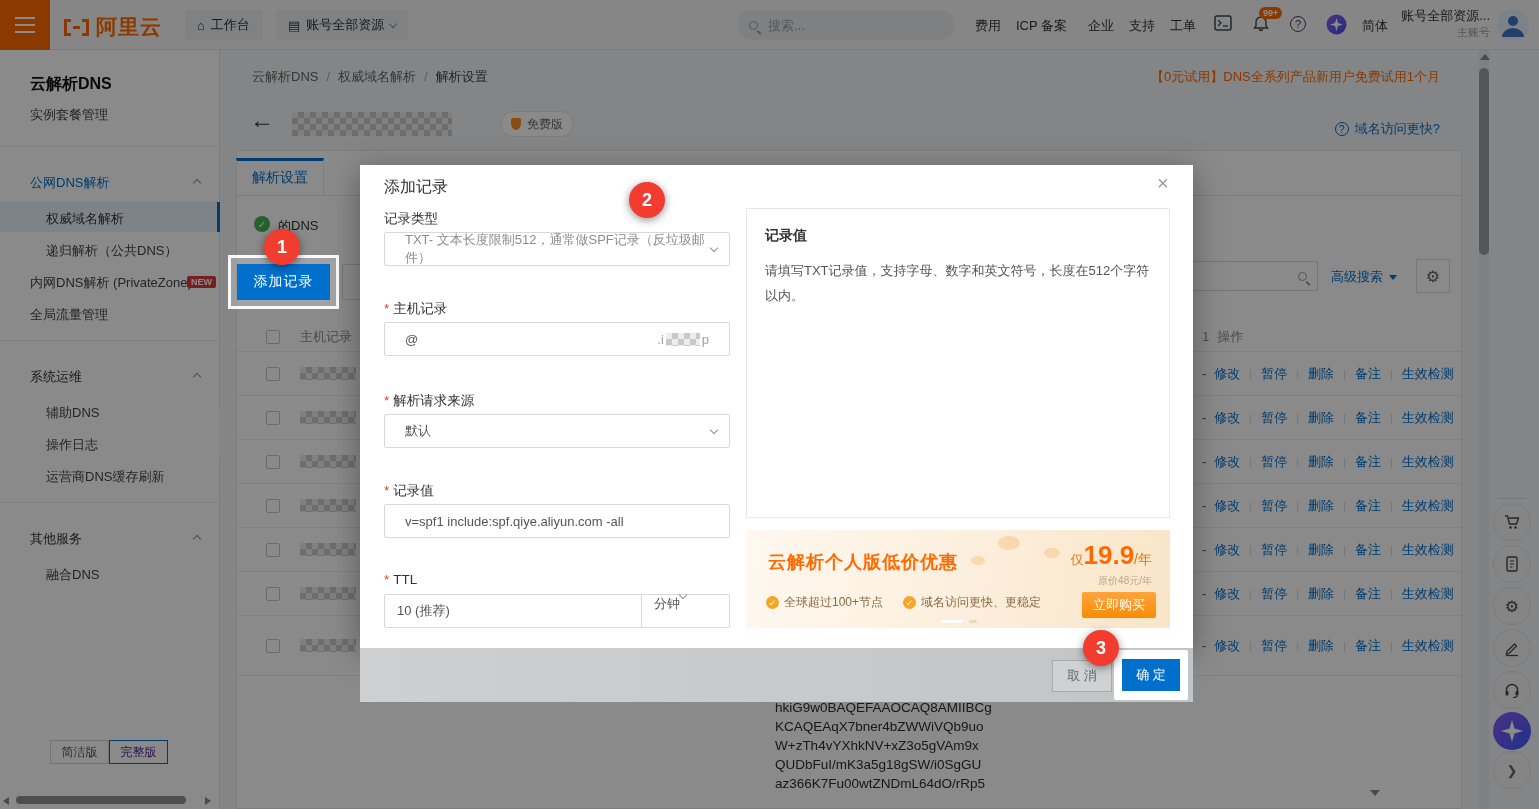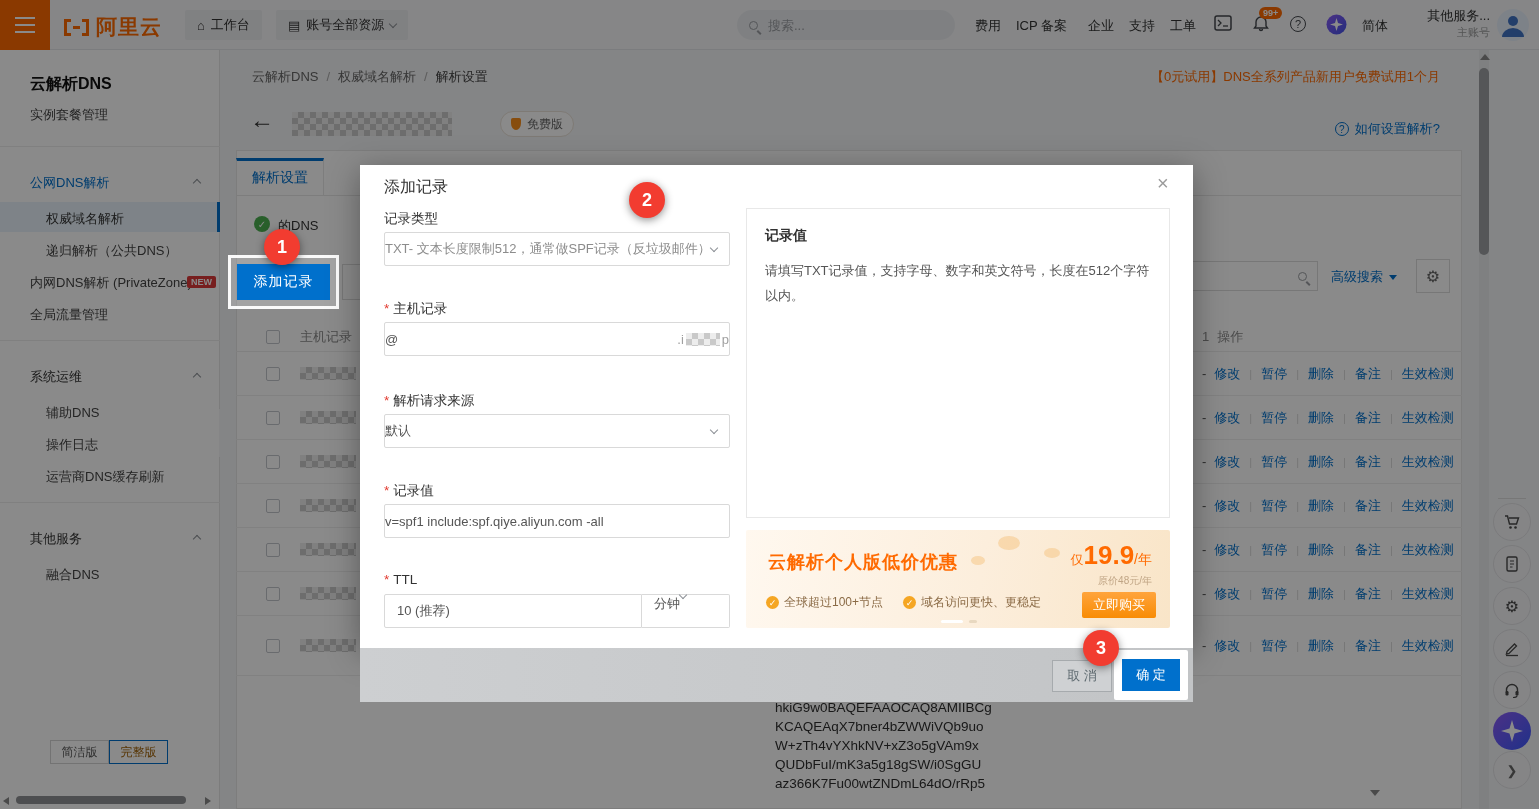--- a/index.html
+++ b/index.html
@@ -85,21 +85,21 @@
   .overlay{position:absolute;left:0;top:0;width:1539px;height:809px;background:rgba(0,0,0,0.46);z-index:5;}
   .spot-add{position:absolute;left:228px;top:255px;width:111px;height:54px;border:3px solid rgba(255,255,255,0.95);background:rgba(255,255,255,0.22);z-index:6;display:flex;align-items:center;justify-content:center;}
   .addbtn{width:93px;height:36px;background:#0070CC;color:#fff;font-size:14px;display:flex;align-items:center;justify-content:center;letter-spacing:1px;}
   
   .modal{position:absolute;left:360px;top:165px;width:833px;height:537px;z-index:7;}
   .modal-body{position:absolute;left:0;top:0;width:833px;height:483px;background:#fff;box-shadow:0 6px 30px rgba(0,0,0,0.35);}
   .m-title{position:absolute;left:24px;top:12px;font-size:16px;color:#333;font-weight:500;}
   .m-close{position:absolute;left:797px;top:8px;font-size:20px;color:#9B9B9B;line-height:20px;}
   .flabel{position:absolute;left:24px;font-size:13.5px;color:#333;}
   .req{color:#E23A30;margin-right:4px;}
-  .inp{position:absolute;left:24px;width:346px;height:34px;border:1px solid #D9D9D9;border-radius:2px;background:#fff;display:flex;align-items:center;padding:0 0;font-size:13px;color:#555;}
+  .inp{position:absolute;left:24px;width:346px;height:34px;border:1px solid #D9D9D9;border-radius:2px;background:#fff;display:flex;align-items:center;padding:0 20px;font-size:13px;color:#555;}
   .inp .chev{position:absolute;right:12px;}
   .ph{color:#8C8C8C;}
   .suffix{margin-left:auto;display:flex;align-items:center;gap:2px;color:#A0A0A0;font-size:13px;}
   .ttlrow{position:absolute;left:24px;top:429px;width:346px;height:34px;display:flex;}
   .ttlrow .v{flex:1;border:1px solid #D9D9D9;border-radius:2px 0 0 2px;display:flex;align-items:center;padding:0 12px;font-size:13px;color:#555;}
   .ttlrow .u{width:88px;border:1px solid #D9D9D9;border-left:none;border-radius:0 2px 2px 0;display:flex;align-items:flex-start;padding:0 12px;font-size:13px;color:#555;position:relative;}
   .helppanel{position:absolute;left:386px;top:43px;width:424px;height:310px;border:1px solid #E8E8E8;padding:18px;}
   .helppanel h4{margin:0 0 14px 0;font-size:14px;color:#333;font-weight:600;}
   .helppanel p{margin:0 0 14px 0;font-size:13px;color:#555;line-height:1.9;}
   .banner{position:absolute;left:386px;top:365px;width:424px;height:98px;background:linear-gradient(100deg,#FFF8EF 0%,#FCEEDC 55%,#F9E5C8 100%);border-radius:2px;overflow:hidden;}
@@ -181,21 +181,21 @@
               <stop offset="0" stop-color="#8B5CF6"></stop>
               <stop offset="1" stop-color="#4353E8"></stop>
             </linearGradient>
           </defs>
           <circle cx="10.5" cy="10.5" r="10" fill="url(#g1)"></circle>
           <path d="M10.5 4 L12 9 L17 10.5 L12 12 L10.5 17 L9 12 L4 10.5 L9 9 Z" fill="#fff"></path>
         </svg>
     </span>
     <span class="navlink" style="left:1362px">简体</span>
     <div class="acct">
-      <div class="n">其他服务...</div>
+      <div class="n">账号全部资源...</div>
       <div class="r">主账号</div>
     </div>
     <span class="navlink" style="left:1497px;top:9px">
       <svg width="32" height="32" viewBox="0 0 32 32">
           <circle cx="16" cy="16" r="16" fill="#E8F0FB"></circle>
           <circle cx="16" cy="12" r="5" fill="#3F74C4"></circle>
           <path d="M5 28a11 9 0 0 1 22 0z" fill="#3F74C4"></path>
         </svg>
     </span>
   </header>
@@ -218,41 +218,41 @@
     <span class="sb-item" style="left:30px;top:318px;color:#333">系统运维</span>
     <span class="cv cvup" style="position:absolute;left:194px;top:322px"></span>
     <span class="sb-item" style="left:46px;top:354px">辅助DNS</span>
     <span class="sb-item" style="left:46px;top:386px">操作日志</span>
     <span class="sb-item" style="left:46px;top:418px">运营商DNS缓存刷新</span>
     <div class="sb-div" style="top:452px"></div>
     <span class="sb-item" style="left:30px;top:480px;color:#333">其他服务</span>
     <span class="cv cvup" style="position:absolute;left:194px;top:484px"></span>
     <span class="sb-item" style="left:46px;top:516px">融合DNS</span>
     <div class="vbtn" style="left:50px;border:1px solid #D4D4D4;color:#555">简洁版</div>
-    <div class="vbtn" style="left:109px;border:1px solid #0070CC;color:#a16207">完整版</div>
+    <div class="vbtn" style="left:109px;border:1px solid #0070CC;color:#4c1d95">完整版</div>
     <div class="tri" style="left:3px;top:747px;border-top:4px solid transparent;border-bottom:4px solid transparent;border-right:6px solid #8A8A8A"></div>
     <div class="hscroll"></div>
     <div class="tri" style="left:205px;top:747px;border-top:4px solid transparent;border-bottom:4px solid transparent;border-left:6px solid #8A8A8A"></div>
   </aside>
   <div class="collapse-tab">❮</div>
 
   <main class="main">
     <div class="bc">
       <span>云解析DNS</span><span class="sep"></span><span>权威域名解析</span><span class="sep"></span><span class="last">解析设置</span>
     </div>
     <span class="trial">【0元试用】DNS全系列产品新用户免费试用1个月</span>
     <span class="backarr">←</span>
     <div class="pix abs" style="left:72px;top:62px;width:160px;height:24px"></div>
     <div class="planbadge">
       <span class="shield"></span>
       <span>免费版</span>
     </div>
     <div class="helplink">
       <span class="qc">?</span>
-      <span>如何设置解析?</span>
+      <span>域名访问更快?</span>
     </div>
 
     <div class="card"></div>
     <div class="tab">解析设置</div>
     <div class="tabline"></div>
     <div class="notice-dot">✓</div>
     <span class="notice-txt">的DNS</span>
     <div class="grybtn"></div>
 
     <div class="tsearch">

